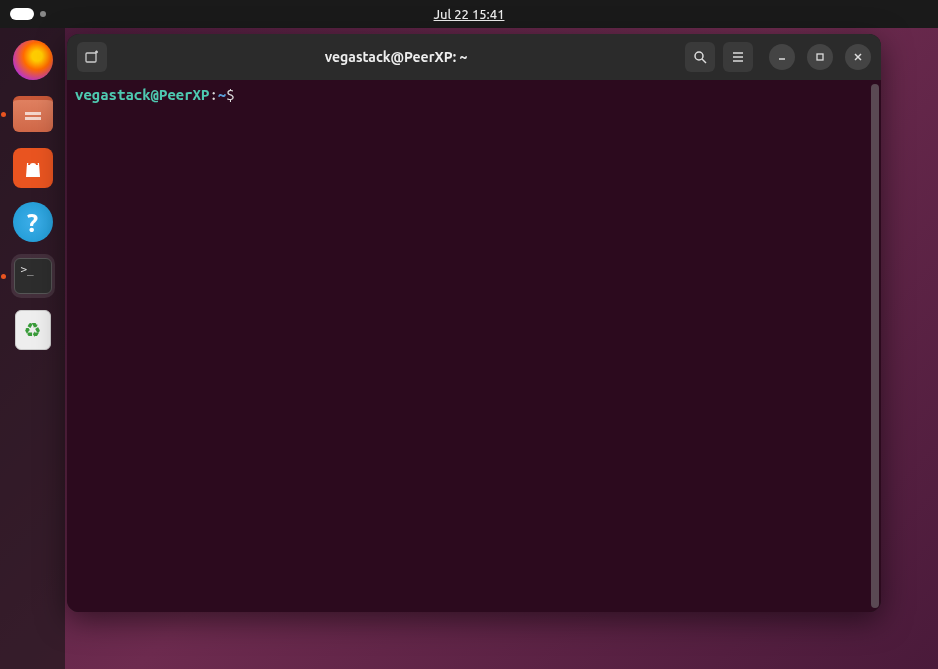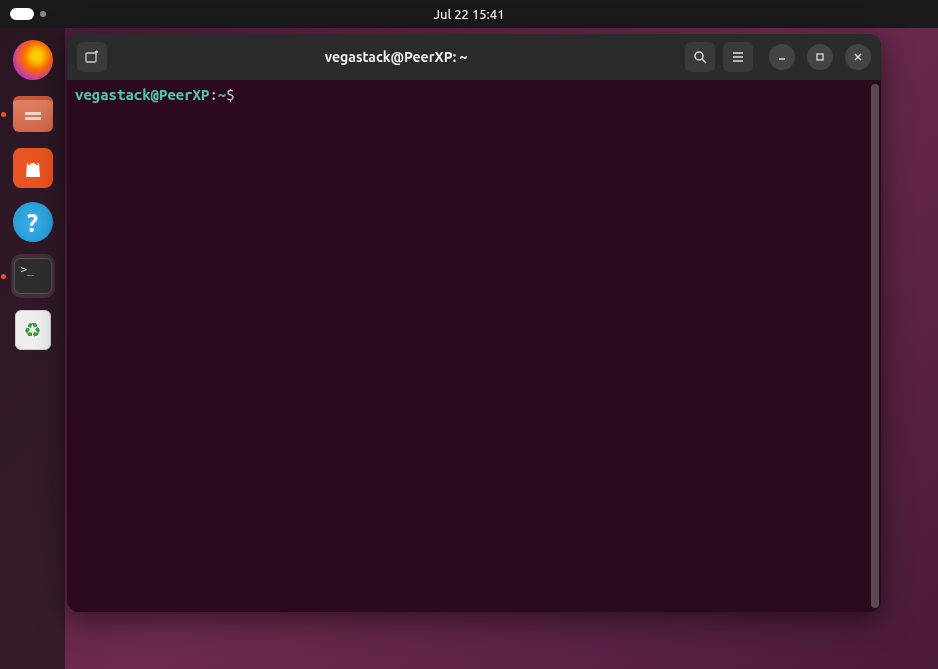--- a/index.html
+++ b/index.html
@@ -39,20 +39,21 @@
       height: 6px;
       background: #888;
       border-radius: 50%;
     }
     .topbar-center {
       position: absolute;
       left: 50%;
       transform: translateX(-50%);
       font-weight: 500;
       color: #eee;
+      text-decoration: underline;
     }
     
     
     .dock {
       position: absolute;
       left: 0;
       top: 28px;
       bottom: 0;
       width: 65px;
       background: rgba(20, 20, 20, 0.6);

